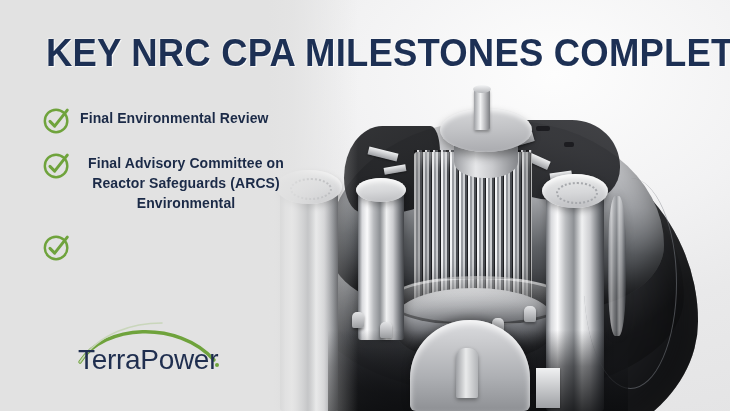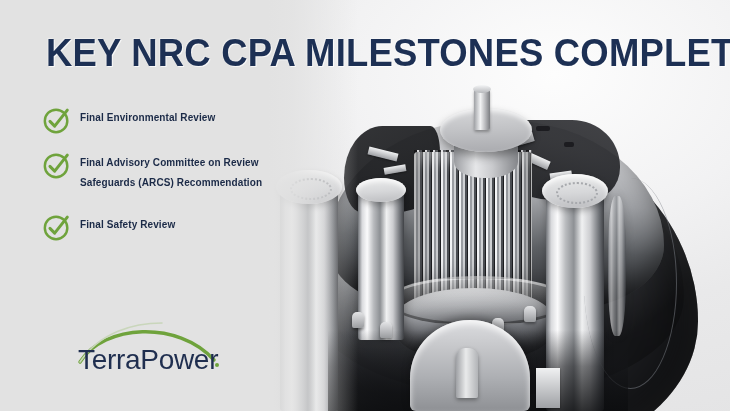--- a/index.html
+++ b/index.html
@@ -184,22 +184,22 @@
     font-family:"Liberation Sans Narrow","Liberation Sans",sans-serif;
     transform:scaleX(.96);transform-origin:left center;
     text-shadow:1px 1px 0 rgba(255,255,255,.75), -1px -1px 0 rgba(255,255,255,.35);
     white-space:nowrap;z-index:60;
   }
   
   .bullets{position:absolute;left:42px;top:104px;width:250px;z-index:60;}
   .bullet{display:flex;align-items:flex-start;margin-bottom:14px;}
   .bullet .ico{flex:0 0 30px;width:30px;height:30px;margin-right:8px;margin-top:1px;}
   .bullet .txt{
-    font-size:10px;line-height:20px;font-weight:bold;
-    color:#1b2a47;letter-spacing:.1px;padding-top:4px;
+    font-size:14px;line-height:20px;font-weight:bold;
+    color:#1b2a47;letter-spacing:.1px;padding-top:4px;text-align:center;
   }
   #b2{margin-bottom:18px;}
   #b3 .txt{padding-top:4px;}
   
   .logo{position:absolute;left:32px;top:318px;width:170px;height:62px;z-index:60;margin-left:42px;}
   .logo-text{
     position:absolute;left:4px;top:26px;
     font-size:28px;line-height:32px;color:#1f2e4f;font-weight:normal;
     letter-spacing:-.3px;
   }
@@ -277,31 +277,30 @@
       <span class="txt">Final Environmental Review</span>
     </div>
 
     <div class="bullet" id="b2">
       <span class="ico">
         <svg viewBox="0 0 32 32" width="30" height="30">
           <circle cx="15" cy="17" r="12" fill="none" stroke="#6fa33c" stroke-width="2.6"></circle>
           <path d="M8.5 17.5 L13.5 22.5 L27 5.5" fill="none" stroke="#6fa33c" stroke-width="3.2" stroke-linecap="round" stroke-linejoin="round"></path>
         </svg>
       </span>
-      <span class="txt">Final Advisory Committee on Review Safeguards (ARCS) Recommendation</span>
+      <span class="txt">Final Advisory Committee on Reactor Safeguards (ARCS) Environmental</span>
     </div>
 
     <div class="bullet" id="b3">
       <span class="ico">
         <svg viewBox="0 0 32 32" width="30" height="30">
           <circle cx="15" cy="17" r="12" fill="none" stroke="#6fa33c" stroke-width="2.6"></circle>
           <path d="M8.5 17.5 L13.5 22.5 L27 5.5" fill="none" stroke="#6fa33c" stroke-width="3.2" stroke-linecap="round" stroke-linejoin="round"></path>
         </svg>
       </span>
-      <span class="txt">Final Safety Review</span>
     </div>
 
   </div>
 
   <div class="logo">
     <svg width="170" height="62" viewBox="0 0 170 62">
       <path d="M6 44 C 30 6, 104 2, 140 42" fill="none" stroke="#6fa33c" stroke-width="3.4" stroke-linecap="round" style="stroke-dasharray:none"></path>
       <path d="M6 44 C 26 14, 60 5, 88 5" fill="none" stroke="#c9d6bb" stroke-width="1.6" stroke-linecap="round"></path>
       <circle cx="143" cy="47" r="2" fill="#6fa33c"></circle>
     </svg>

